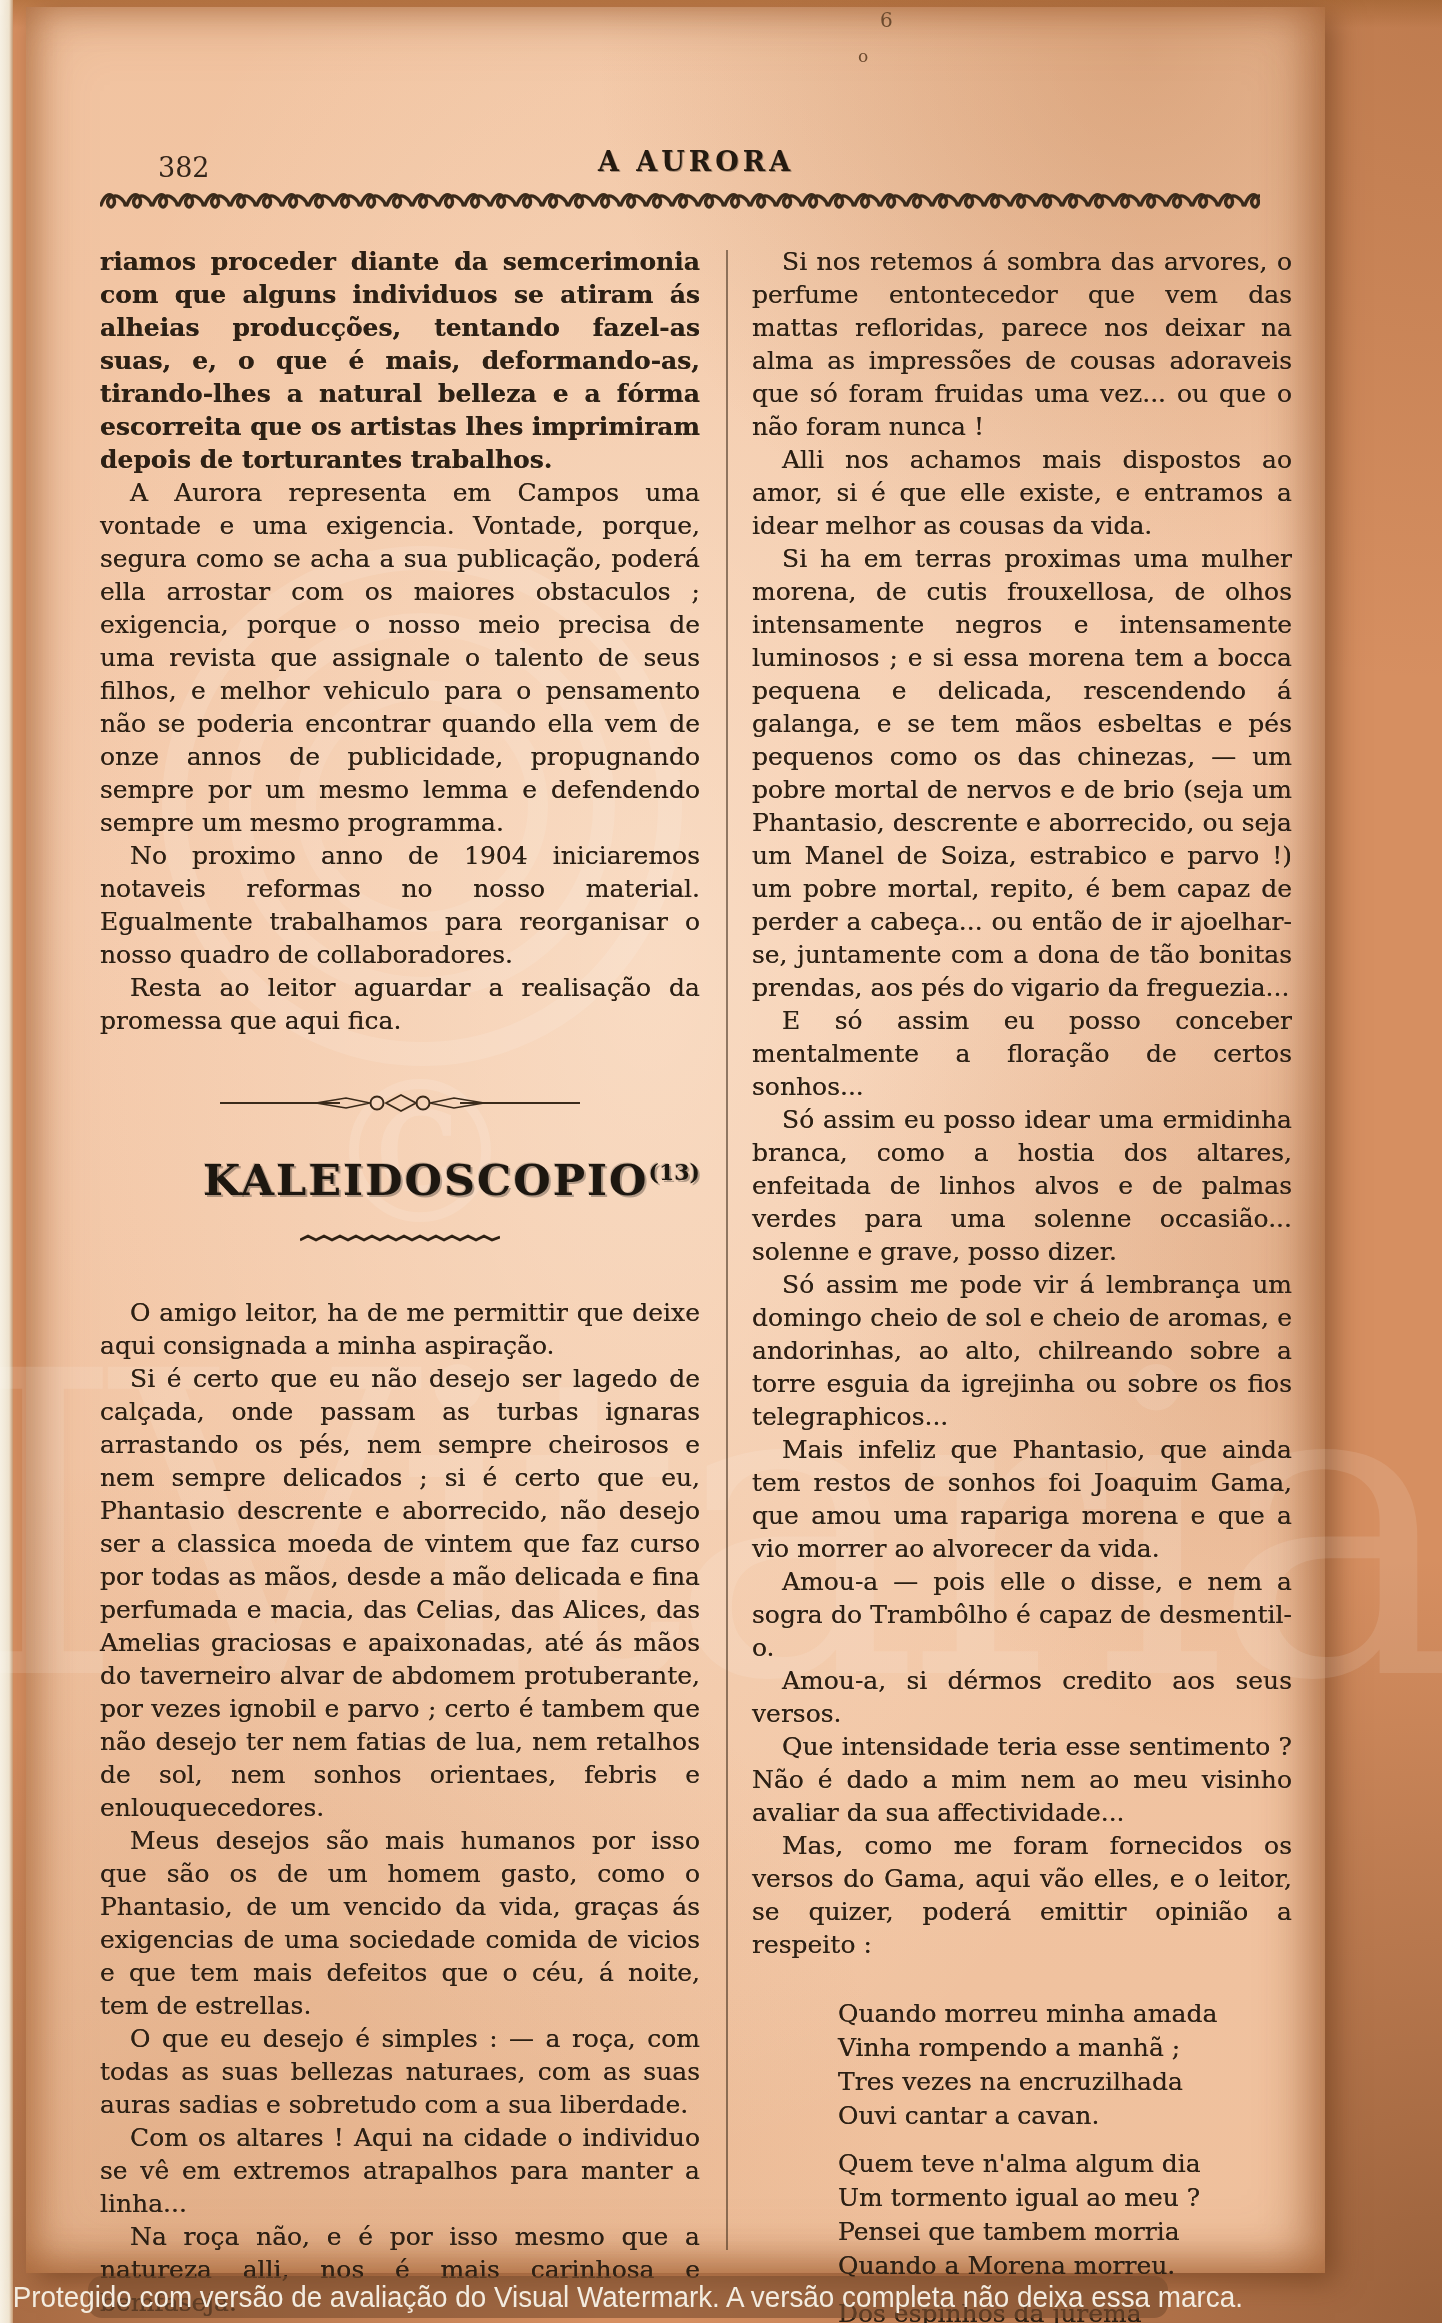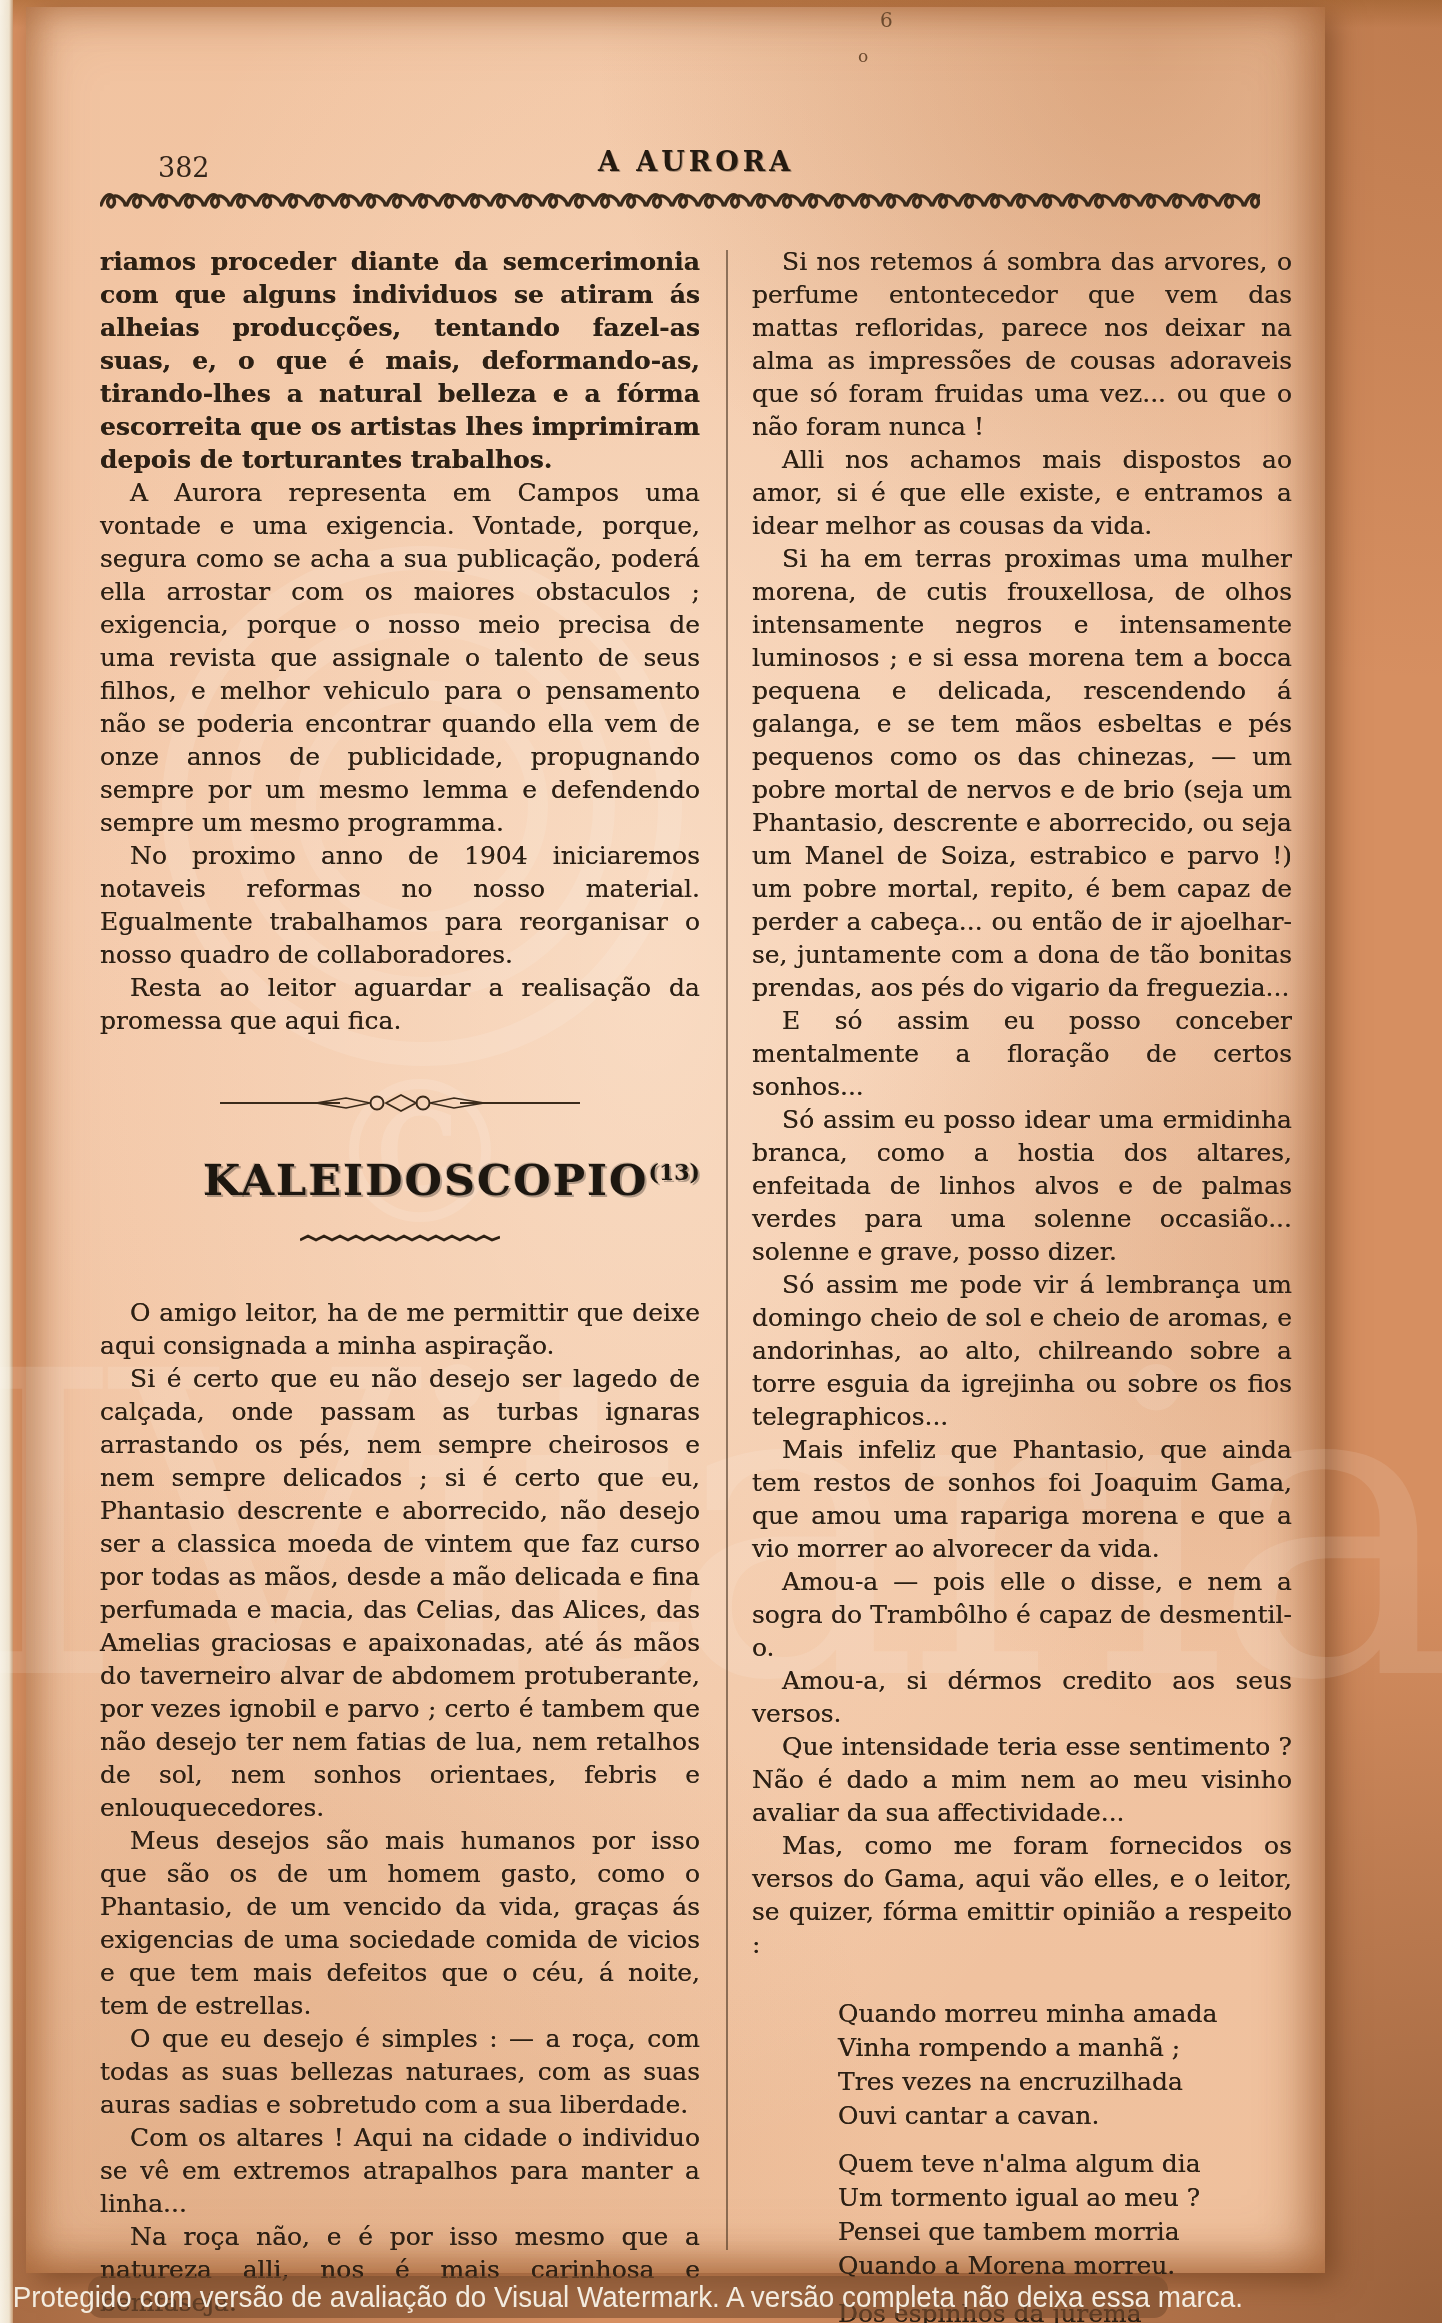--- a/index.html
+++ b/index.html
@@ -148,21 +148,21 @@
           <p class="para">Si nos retemos á sombra das arvores, o perfume entontecedor que vem das mattas refloridas, parece nos deixar na alma as impressões de cousas adoraveis que só foram fruidas uma vez... ou que o não foram nunca !</p>
           <p class="para">Alli nos achamos mais dispostos ao amor, si é que elle existe, e entramos a idear melhor as cousas da vida.</p>
           <p class="para">Si ha em terras proximas uma mulher morena, de cutis frouxellosa, de olhos intensamente negros e intensamente luminosos ; e si essa morena tem a bocca pequena e delicada, rescendendo á galanga, e se tem mãos esbeltas e pés pequenos como os das chinezas, — um pobre mortal de nervos e de brio (seja um Phantasio, descrente e aborrecido, ou seja um Manel de Soiza, estrabico e parvo !) um pobre mortal, repito, é bem capaz de perder a cabeça... ou então de ir ajoelhar-se, juntamente com a dona de tão bonitas prendas, aos pés do vigario da freguezia...</p>
           <p class="para">E só assim eu posso conceber mentalmente a floração de certos sonhos...</p>
           <p class="para">Só assim eu posso idear uma ermidinha branca, como a hostia dos altares, enfeitada de linhos alvos e de palmas verdes para uma solenne occasião... solenne e grave, posso dizer.</p>
           <p class="para">Só assim me pode vir á lembrança um domingo cheio de sol e cheio de aromas, e andorinhas, ao alto, chilreando sobre a torre esguia da igrejinha ou sobre os fios telegraphicos...</p>
           <p class="para">Mais infeliz que Phantasio, que ainda tem restos de sonhos foi Joaquim Gama, que amou uma rapariga morena e que a vio morrer ao alvorecer da vida.</p>
           <p class="para">Amou-a — pois elle o disse, e nem a sogra do Trambôlho é capaz de desmentil-o.</p>
           <p class="para">Amou-a, si dérmos credito aos seus versos.</p>
           <p class="para">Que intensidade teria esse sentimento ? Não é dado a mim nem ao meu visinho avaliar da sua affectividade...</p>
-          <p class="para">Mas, como me foram fornecidos os versos do Gama, aqui vão elles, e o leitor, se quizer, fórma emittir opinião a respeito :</p>
+          <p class="para">Mas, como me foram fornecidos os versos do Gama, aqui vão elles, e o leitor, se quizer, poderá emittir opinião a respeito :</p>
         </div>
       <div class="poem">
           <div class="stanza">
             <div class="vline">Quando morreu minha amada</div>
             <div class="vline">Vinha rompendo a manhã ;</div>
             <div class="vline">Tres vezes na encruzilhada</div>
             <div class="vline">Ouvi cantar a cavan.</div>
           </div>
           <div class="stanza">
             <div class="vline">Quem teve n'alma algum dia</div>

